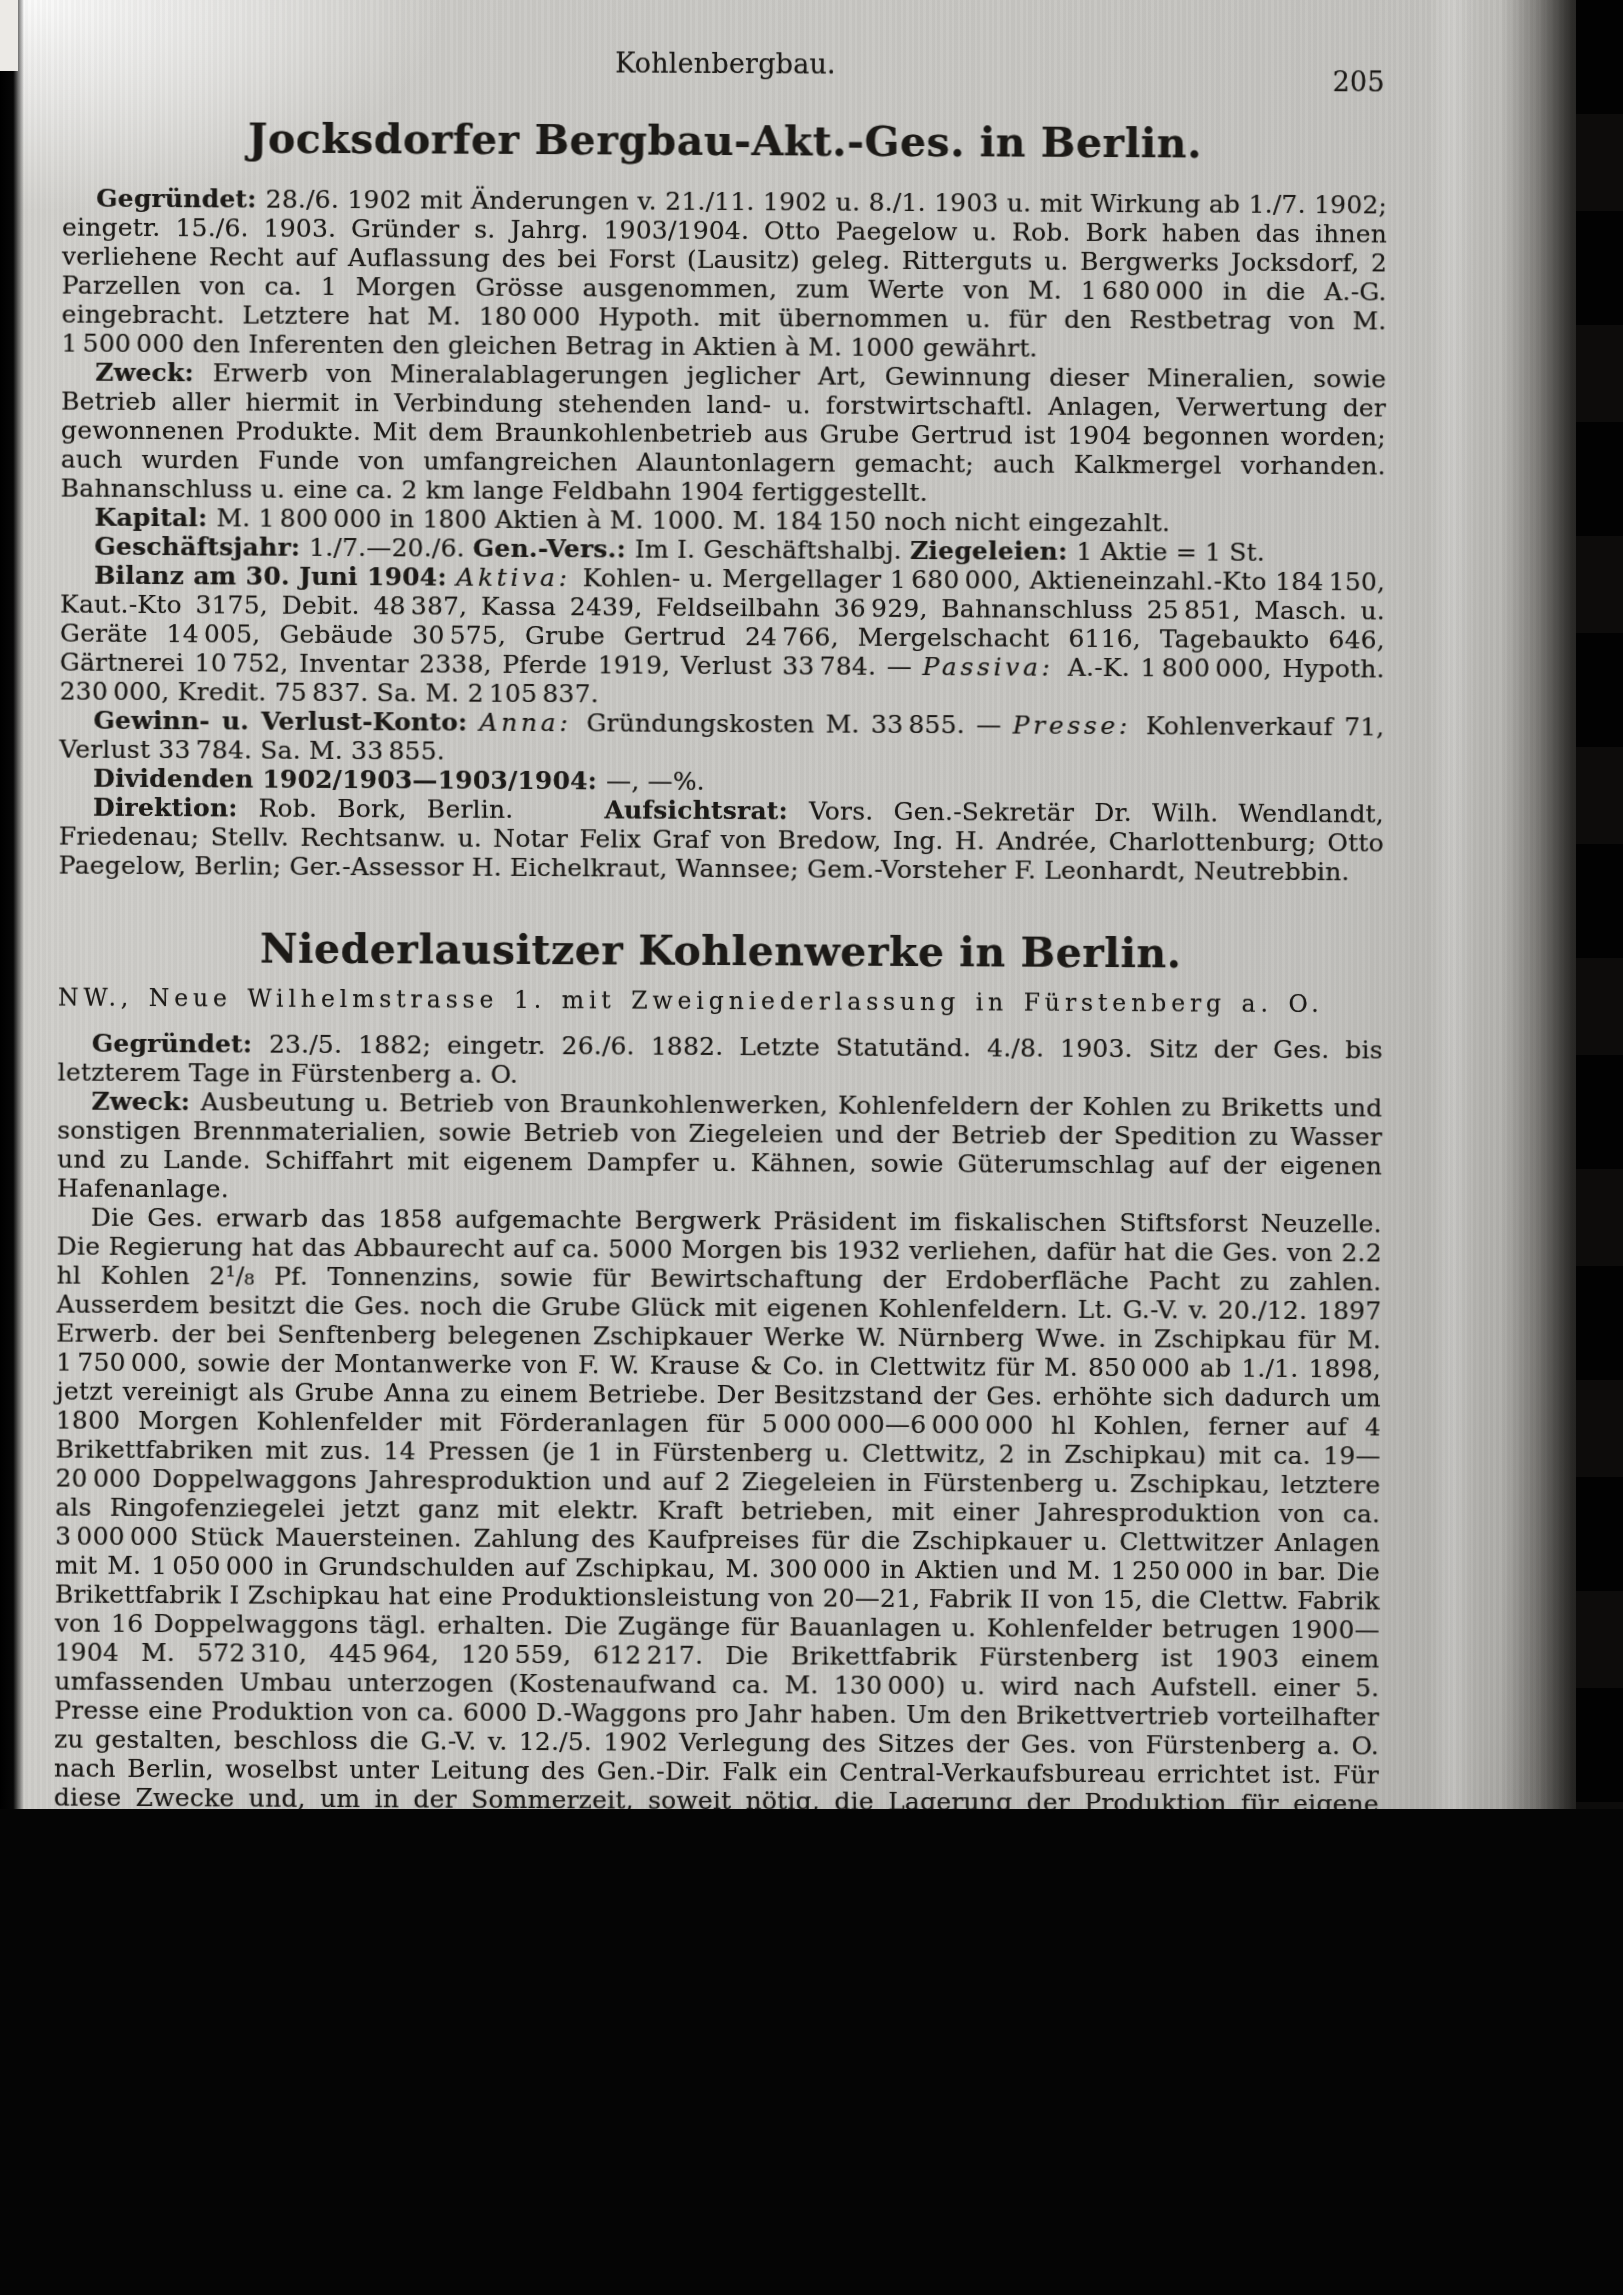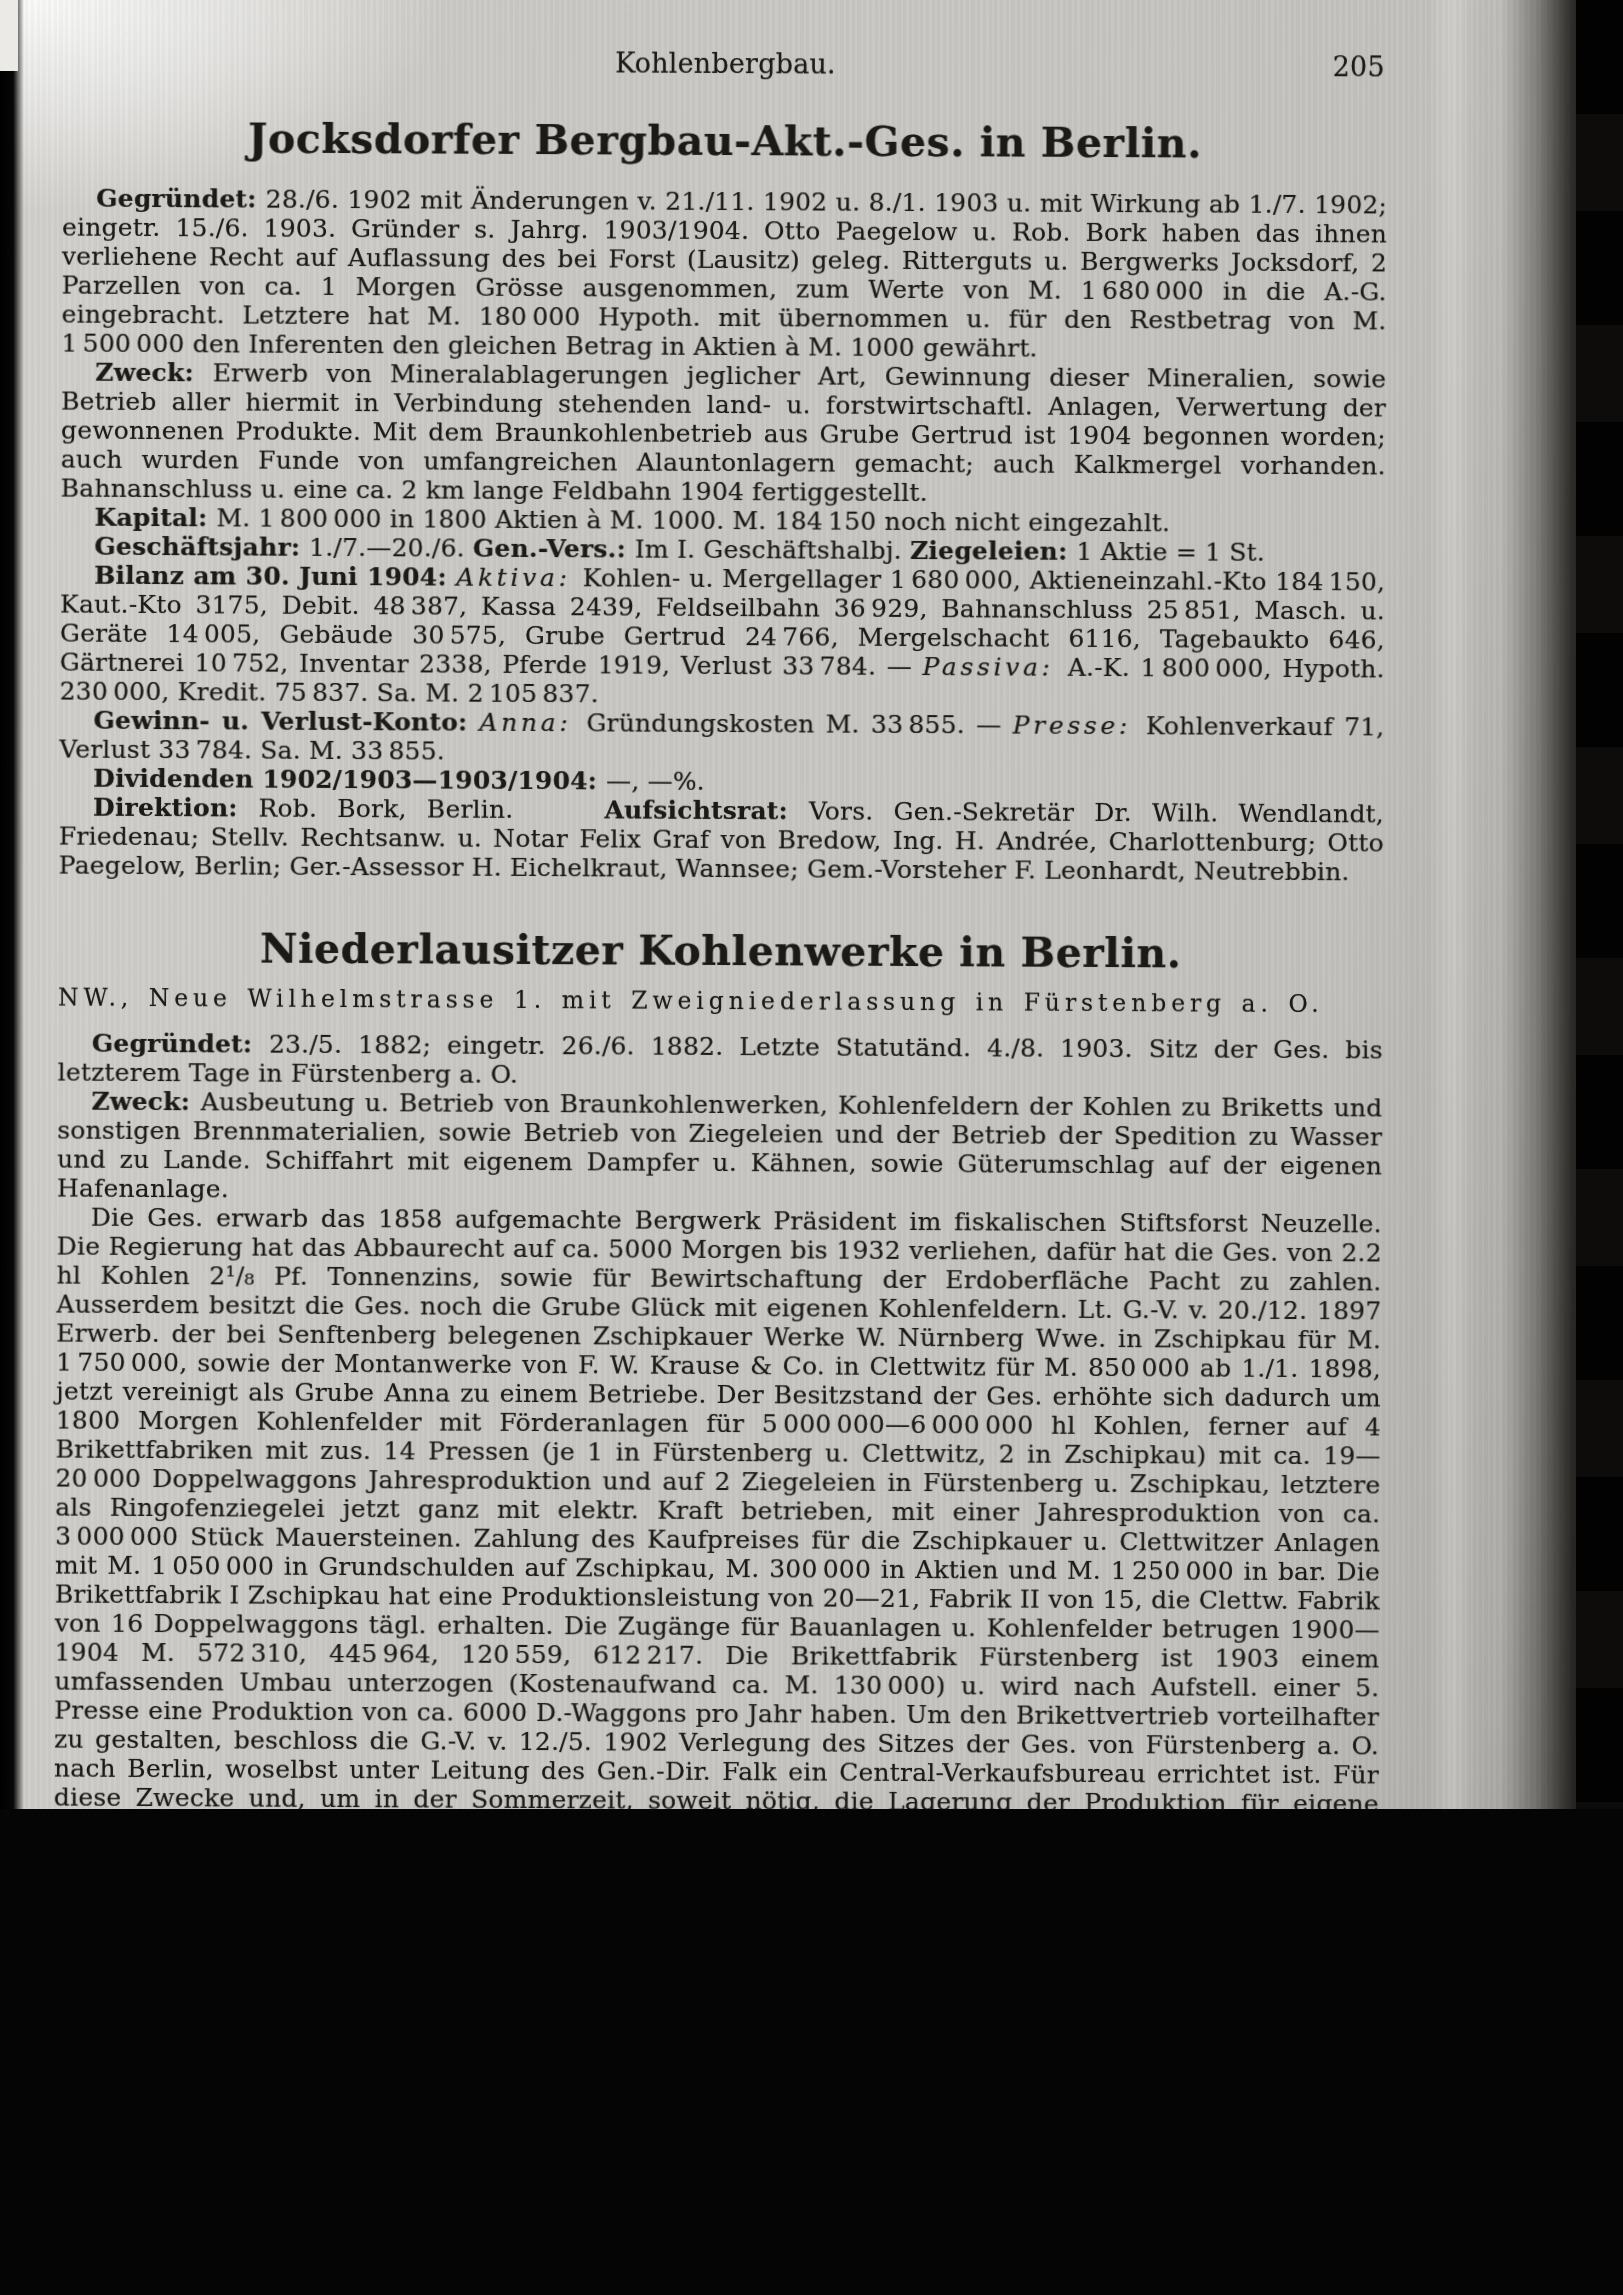--- a/index.html
+++ b/index.html
@@ -32,21 +32,21 @@
     transform:rotate(.3deg);transform-origin:50% 0;
     color:#1f1d1a;
     font-family:"DejaVu Serif","Liberation Serif",serif;
     font-size:25px;line-height:29px;
     text-align:justify;letter-spacing:0.2px;
     text-shadow:0 0 0.8px rgba(28,26,22,.5);
     filter:blur(0.2px) contrast(1.03);
   }
 
   .running-head{position:relative;height:36px;font-size:27px;text-align:center;}
-  .rh-page{position:absolute;right:3.2px;top:0;text-align:center;}
+  .rh-page{position:absolute;right:3.2px;top:15px;text-align:center;}
 
   .company-title{
     font-size:41px;line-height:49px;font-weight:700;text-align:center;
     margin:32px 0 21px;letter-spacing:0.5px;text-indent:0;
   }
   .company + .company .company-title{margin-top:44px;margin-bottom:11.4px;}
 
   .company-subtitle{
     white-space:nowrap;overflow:hidden;
     font-size:23.5px;letter-spacing:4.9px;word-spacing:3.2px;

